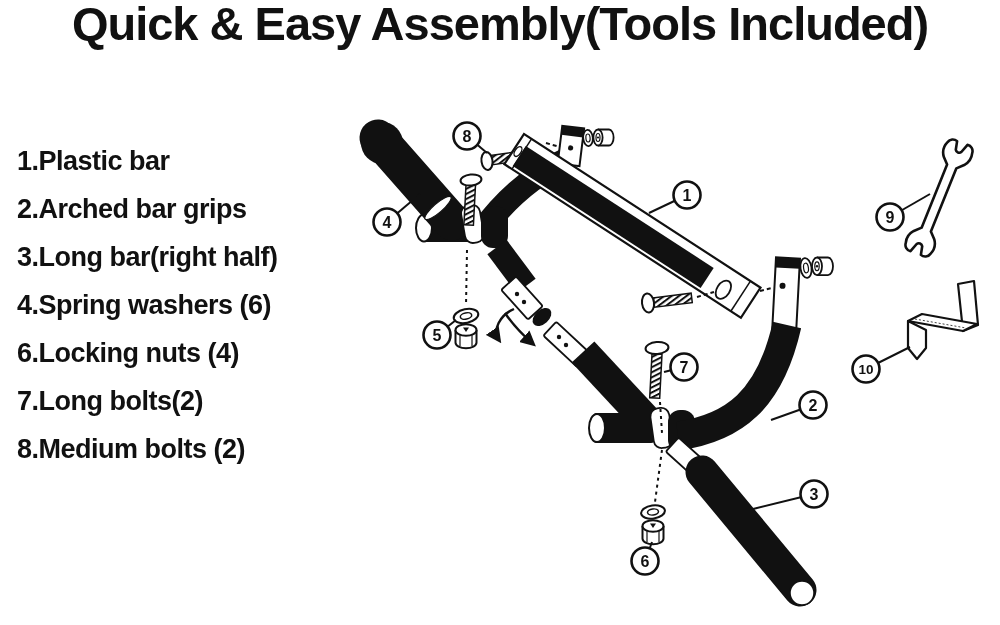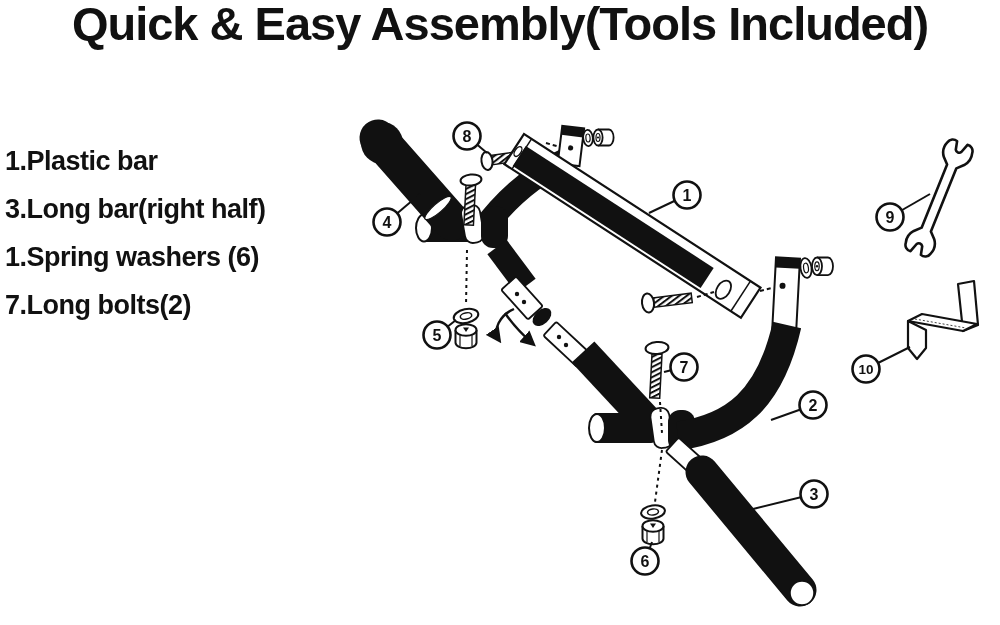--- a/index.html
+++ b/index.html
@@ -1,37 +1,40 @@
 <!DOCTYPE html>
 <html><head>
 <meta charset="utf-8">
 <style>
   html,body{margin:0;padding:0;background:#e8e8e8;}
   .page{position:relative;width:1000px;height:625px;background:#ffffff;overflow:hidden;
         font-family:"Liberation Sans",sans-serif;color:#111;}
   .title{position:absolute;top:-4px;left:0;width:1000px;text-align:center;
          font-size:47px;font-weight:bold;letter-spacing:-1px;line-height:56px;white-space:nowrap;}
-  .parts-list{position:absolute;left:5px;top:137px;font-size:27px;font-weight:bold;
+  .parts-list{position:absolute;left:17px;top:137px;font-size:27px;font-weight:bold;
               line-height:48px;letter-spacing:-0.5px;white-space:nowrap;}
   svg.diagram{position:absolute;left:0;top:0;width:1000px;height:625px;}
   svg text.co{font:bold 16px "Liberation Sans",sans-serif;fill:#111;}
   svg text.co.small{font-size:13.5px;}
 </style>
 </head>
 <body>
 
 <div class="page">
 
   <div class="title">Quick &amp; Easy Assembly(Tools Included)</div>
 
   <div class="parts-list">
     <div>1.Plastic bar</div>
+    <div>2.Arched bar grips</div>
     <div>3.Long bar(right half)</div>
-    <div>1.Spring washers (6)</div>
+    <div>4.Spring washers (6)</div>
+    <div>6.Locking nuts (4)</div>
     <div>7.Long bolts(2)</div>
+    <div>8.Medium bolts (2)</div>
   </div>
 
   <svg class="diagram" viewBox="0 0 1000 625">
     <defs>
       <pattern id="thr" width="4.5" height="4.5" patternUnits="userSpaceOnUse" patternTransform="rotate(60)">
         <rect width="4.5" height="4.5" fill="#fff"></rect>
         <rect width="2" height="4.5" fill="#111"></rect>
       </pattern>
       <marker id="ah" viewBox="0 0 10 10" refX="7.5" refY="5" markerWidth="6.5" markerHeight="6.5" orient="auto">
         <path d="M0,0 L10,5 L0,10 z" fill="#111"></path>

